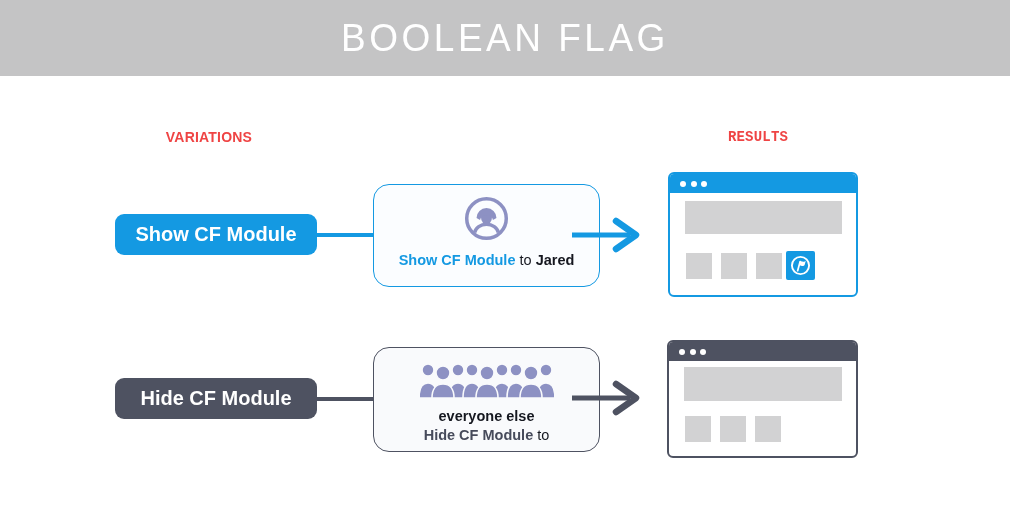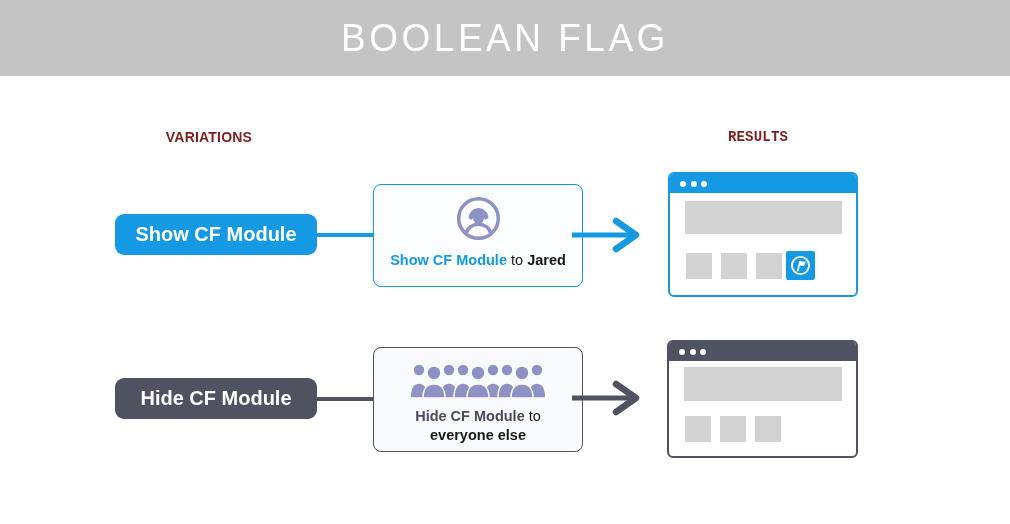--- a/index.html
+++ b/index.html
@@ -12,40 +12,40 @@
     position:absolute;left:0;top:0;width:1010px;height:76px;background:#C4C4C5;
     display:flex;align-items:center;justify-content:center;
   }
   .banner-title{
     color:#ffffff;font-size:37px;font-weight:400;letter-spacing:3.5px;
     transform:scaleY(1.06);
   }
   
   .col-head{
     position:absolute;top:129px;height:18px;text-align:center;
-    font-size:14px;font-weight:700;color:#7f1d1d;letter-spacing:.2px;
+    font-size:14px;font-weight:700;color:#ef4444;letter-spacing:.2px;
   }
   .col-variations{left:109px;width:200px;}
   .col-targeting{left:347px;width:250px;}
   .col-results{left:660px;width:196px;font-family:Liberation Mono, monospace;}
   
   .pill{
     position:absolute;left:115px;width:202px;height:41px;border-radius:9px;
     display:flex;align-items:center;justify-content:center;
     color:#ffffff;font-size:20px;font-weight:700;
   }
   .pill-show{top:214px;background:#1499E2;}
   .pill-hide{top:378px;background:#4E5261;}
   
   .connector{position:absolute;left:315px;width:59px;height:4px;}
   .connector-show{top:233px;background:#1499E2;}
   .connector-hide{top:397px;background:#4E5261;}
   
   .rule-card{
-    position:absolute;left:373px;width:210px;border-radius:8px;
+    position:absolute;left:373px;width:227px;border-radius:16px;
     display:flex;flex-direction:column;align-items:center;box-sizing:border-box;
   }
   .card-show{top:184px;height:103px;border:1.5px solid #1499E2;background:#FBFDFF;}
   .card-hide{top:347px;height:105px;border:1.5px solid #4E5261;background:#F9FAFC;}
   .rule-icon{margin-top:10px;}
   .crowd-wrap{margin-top:12px;}
   .rule-text{
     margin-top:5px;font-size:14.5px;line-height:19px;color:#15171F;text-align:center;
     white-space:nowrap;
   }
@@ -171,25 +171,25 @@
               <path d="M12 38 C12 28 17 24 23 24 C29 24 34 28 34 38 Z"></path>
             <circle cx="67" cy="13" r="7"></circle>
               <path d="M56 38 C56 28 61 24 67 24 C73 24 78 28 78 38 Z"></path>
             <circle cx="111" cy="13" r="7"></circle>
               <path d="M100 38 C100 28 105 24 111 24 C117 24 122 28 122 38 Z"></path>
           </g>
         </g>
       </svg>
     </span>
     <div class="rule-text">
+      <span class="rule-line bold">everyone else</span>
       <span class="rule-line">
         <span class="flag-slate">Hide CF Module</span>
         <span>to</span>
       </span>
-      <span class="rule-line bold">everyone else</span>
     </div>
   </div>
 
   <span class="arrow arrow-hide">
     <svg width="78" height="36" viewBox="0 0 78 36">
       <line x1="0" y1="18" x2="58" y2="18" stroke="#4E5261" stroke-width="5"></line>
       <path d="M44 4 L64 18 L44 32" fill="none" stroke="#4E5261" stroke-width="6.5" stroke-linecap="round" stroke-linejoin="round"></path>
     </svg>
   </span>
 

